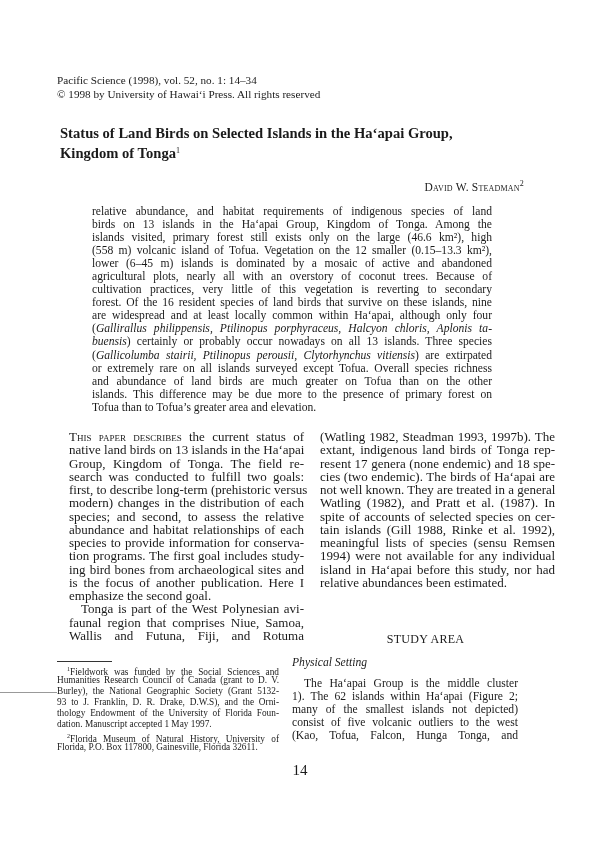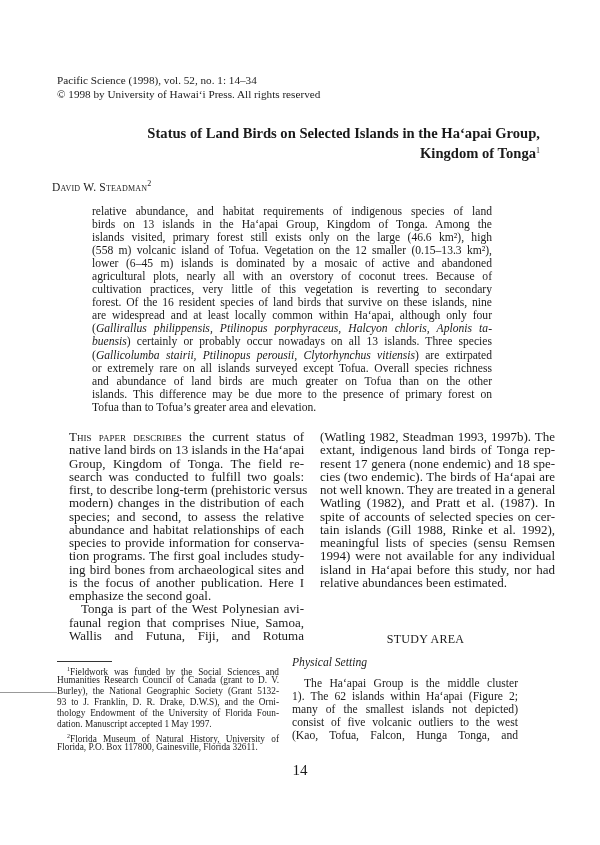--- a/index.html
+++ b/index.html
@@ -2,23 +2,23 @@
 <html><head>
 <meta charset="utf-8">
 <style>
   html, body { margin: 0; padding: 0; background: #ffffff; }
   body {
     width: 600px; height: 845px; position: relative; overflow: hidden;
     font-family: "Liberation Serif", "DejaVu Serif", serif; color: #1a1a1a;
   }
   .abs { position: absolute; }
   .journal { left: 57px; top: 73px; font-size: 11.2px; line-height: 14px; }
-  .title { left: 60px; width: 480px; top: 125px; text-align: right; font-weight: bold; font-size: 14.6px; line-height: 17px; }
+  .title { left: 60px; width: 480px; top: 125px; text-align: left; font-weight: bold; font-size: 14.6px; line-height: 17px; }
   .title sup, .author sup { font-size: 8px; font-weight: normal; vertical-align: 5px; }
-  .author { left: 52px; width: 480px; top: 179px; text-align: left; font-size: 11.5px; font-variant: small-caps; letter-spacing: 0.2px; }
+  .author { left: 44px; width: 480px; top: 179px; text-align: right; font-size: 11.5px; font-variant: small-caps; letter-spacing: 0.2px; }
   .abstract { left: 92px; width: 400px; top: 205px; font-size: 11.6px; line-height: 13.05px; }
   .line { display: block; text-align: justify; text-align-last: justify; white-space: nowrap; height: 13.05px; }
   .line.last { text-align-last: left; }
   .col { font-size: 13px; line-height: 13.25px; width: 235px; margin-left: 12px; }
   .col .line { height: 13.25px; }
   .col-left { left: 57px; top: 430px; }
   .col-right { left: 308px; top: 430px; }
   .sc { font-variant: small-caps; }
   .indent { text-indent: 12px; }
   i { }

